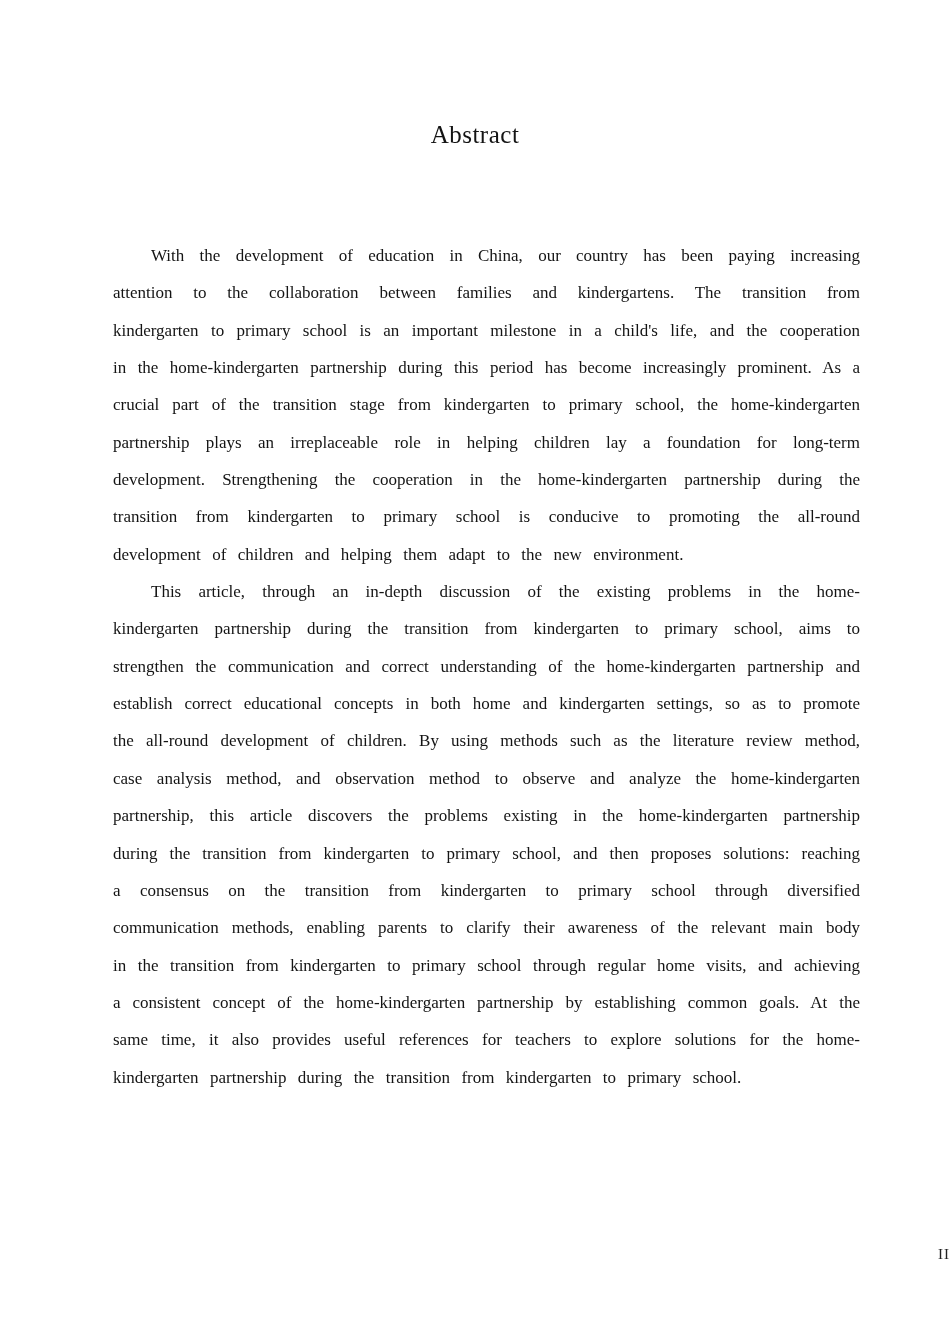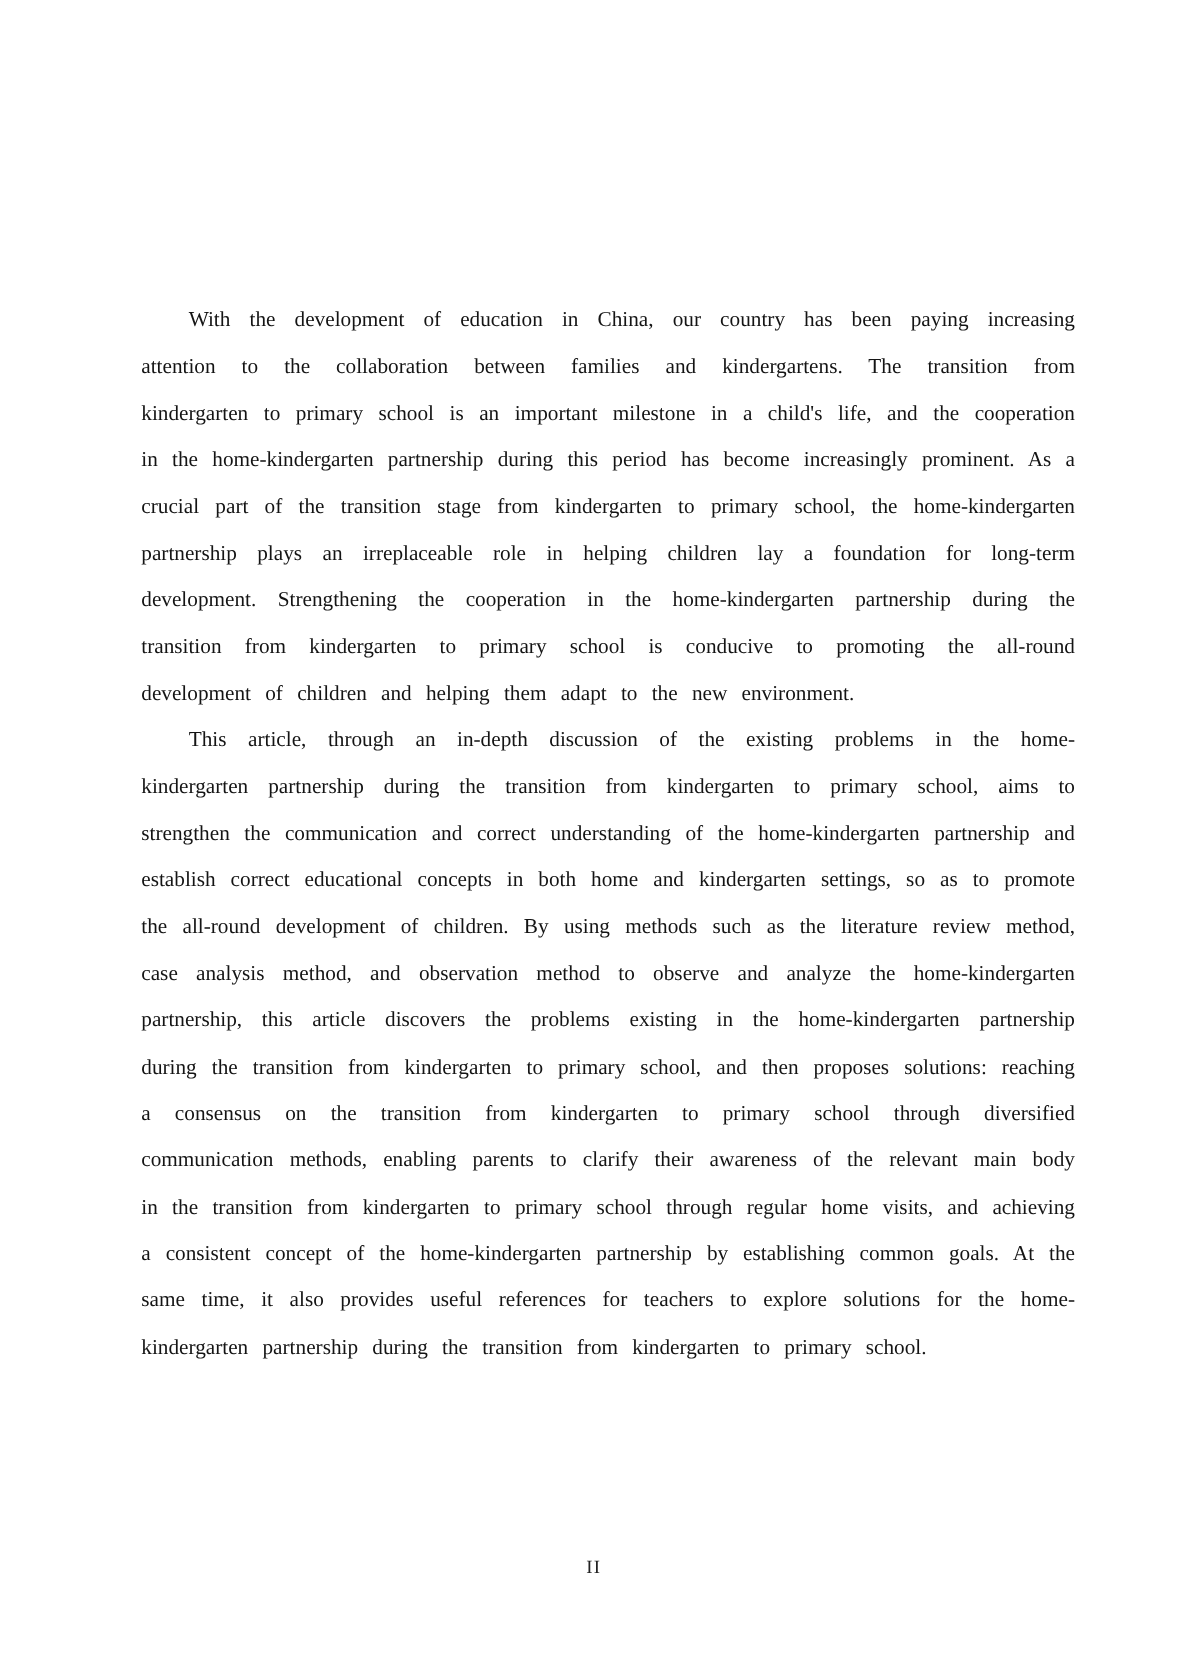--- a/index.html
+++ b/index.html
@@ -41,30 +41,31 @@
     text-align: justify;
     text-indent: 38px;
     word-spacing: 0.42em;
     color: #141414;
   }
   .page-number {
     position: absolute;
     top: 1246px;
     left: 0;
     width: 100%;
-    text-align: center;
+    text-align: right;
     font-size: 15px;
     letter-spacing: 1px;
     color: #222222;
   }
 </style>
 </head>
 <body>
 
 <div class="page">
+  <h1 class="title">Abstract</h1>
 
   <div class="content">
     <p class="para">With the development of education in China, our country has been paying increasing attention to the collaboration between families and kindergartens. The transition from kindergarten to primary school is an important milestone in a child's life, and the cooperation in the home-kindergarten partnership during this period has become increasingly prominent. As a crucial part of the transition stage from kindergarten to primary school, the home-kindergarten partnership plays an irreplaceable role in helping children lay a foundation for long-term development. Strengthening the cooperation in the home-kindergarten partnership during the transition from kindergarten to primary school is conducive to promoting the all-round development of children and helping them adapt to the new environment.</p>
     <p class="para">This article, through an in-depth discussion of the existing problems in the home-kindergarten partnership during the transition from kindergarten to primary school, aims to strengthen the communication and correct understanding of the home-kindergarten partnership and establish correct educational concepts in both home and kindergarten settings, so as to promote the all-round development of children. By using methods such as the literature review method, case analysis method, and observation method to observe and analyze the home-kindergarten partnership, this article discovers the problems existing in the home-kindergarten partnership during the transition from kindergarten to primary school, and then proposes solutions: reaching a consensus on the transition from kindergarten to primary school through diversified communication methods, enabling parents to clarify their awareness of the relevant main body in the transition from kindergarten to primary school through regular home visits, and achieving a consistent concept of the home-kindergarten partnership by establishing common goals. At the same time, it also provides useful references for teachers to explore solutions for the home-kindergarten partnership during the transition from kindergarten to primary school.</p>
   </div>
 
   <div class="page-number">II</div>
 </div>
 
 </body></html>

